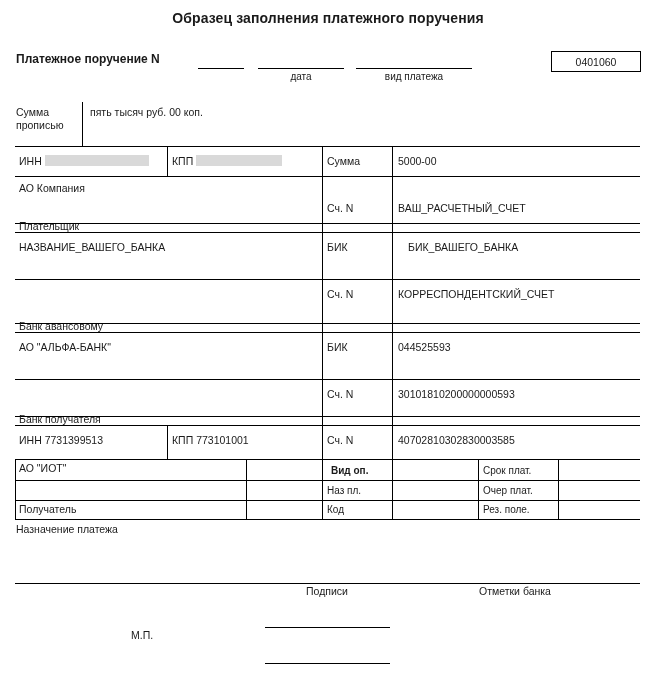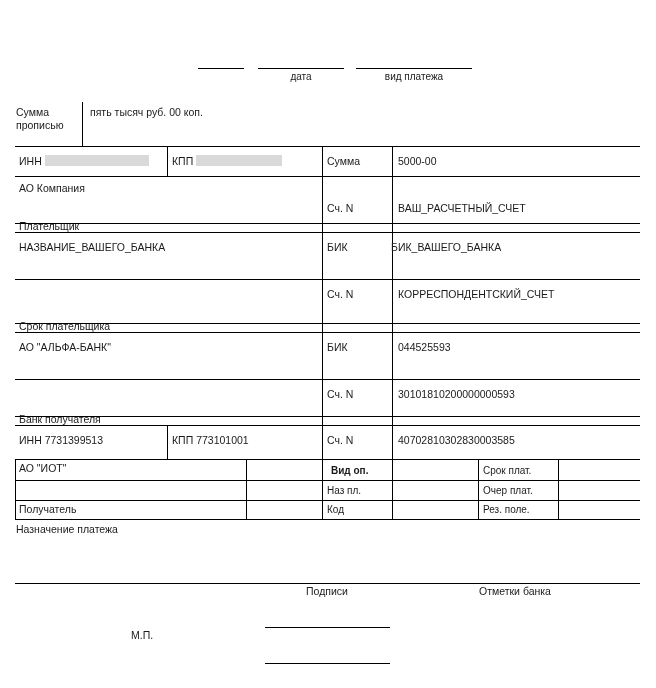--- a/index.html
+++ b/index.html
@@ -157,29 +157,32 @@
     border-bottom: 1.4px solid #000;
   }
   .sig-line-1 { top: 627px; }
   .sig-line-2 { top: 663px; }
 </style>
 </head>
 <body>
 
 <div class="page">
 
-
+  <div class="doc-title">Образец заполнения платежного поручения</div>
+
+  <div class="hdr-label">Платежное поручение N</div>
 
   <div class="rule rule-num"></div>
   <div class="rule rule-date"></div>
   <div class="rule rule-kind"></div>
 
   <div class="sublabel sub-date">дата</div>
   <div class="sublabel sub-kind">вид платежа</div>
 
+  <div class="form-code-box">0401060</div>
 
   <div class="sum-words-label">Сумма прописью</div>
   <div class="sum-words-div"></div>
   <div class="sum-words-value">пять тысяч руб. 00 коп.</div>
 
   <div class="tbl">
 
     <div class="hr" style="top:0px"></div>
     <div class="hr" style="top:30px"></div>
     <div class="hr" style="top:77px"></div>
@@ -218,26 +221,26 @@
 
     <div class="cell" style="left:4px; top:36px;">АО Компания</div>
 
     <div class="cell" style="left:312px; top:56px;">Сч. N</div>
     <div class="cell" style="left:383px; top:56px;">ВАШ_РАСЧЕТНЫЙ_СЧЕТ</div>
 
     <div class="cell" style="left:4px; top:74px;">Плательщик</div>
 
     <div class="cell" style="left:4px; top:95px;">НАЗВАНИЕ_ВАШЕГО_БАНКА</div>
     <div class="cell" style="left:312px; top:95px;">БИК</div>
-    <div class="cell" style="left:376px; top:95px;">БИК_ВАШЕГО_БАНКА</div>
+    <div class="cell" style="left:393px; top:95px;">БИК_ВАШЕГО_БАНКА</div>
 
     <div class="cell" style="left:312px; top:142px;">Сч. N</div>
     <div class="cell" style="left:383px; top:142px;">КОРРЕСПОНДЕНТСКИЙ_СЧЕТ</div>
 
-    <div class="cell" style="left:4px; top:174px;">Срок плательщика</div>
+    <div class="cell" style="left:4px; top:174px;">Банк авансовому</div>
 
     <div class="cell" style="left:4px; top:195px;">АО "АЛЬФА-БАНК"</div>
     <div class="cell" style="left:312px; top:195px;">БИК</div>
     <div class="cell" style="left:383px; top:195px;">044525593</div>
 
     <div class="cell" style="left:312px; top:242px;">Сч. N</div>
     <div class="cell" style="left:383px; top:242px;">30101810200000000593</div>
 
     <div class="cell" style="left:4px; top:267px;">Банк получателя</div>
 

